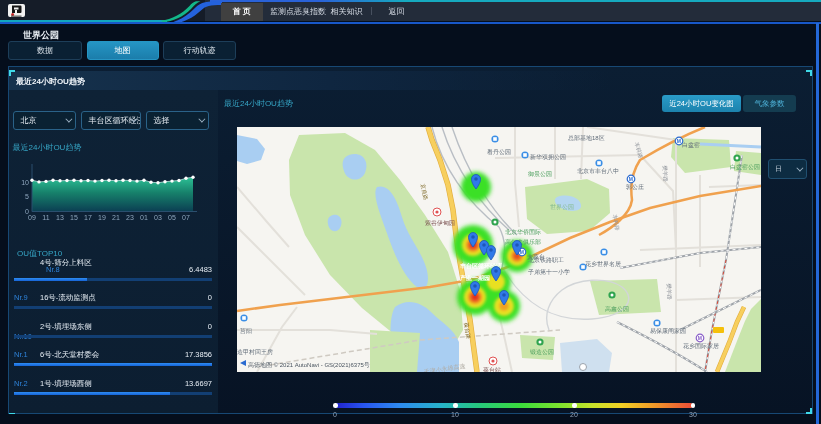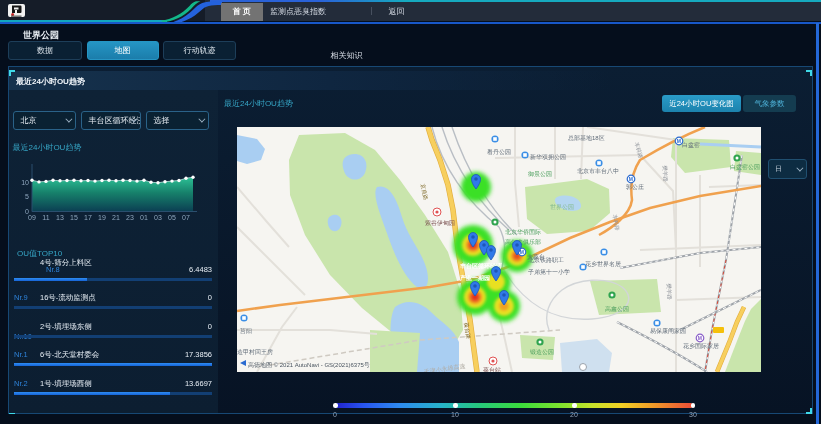--- a/index.html
+++ b/index.html
@@ -9,21 +9,21 @@
 
 #topbar{left:0;top:0;width:821px;height:21px;background:#151c28;}
 #navstrip{left:205px;top:0;width:616px;height:21px;background:#232c3a;}
 #cyantopline{left:210px;top:0;width:611px;height:1.5px;background:linear-gradient(90deg,#2a62d8,#2a62d8 18%,#16aabf 32%,#16aabf);}
 #cyanleftline{left:0;top:19.5px;width:167px;height:2px;background:#12a7bd;}
 #bluefullline{left:0;top:21.5px;width:821px;height:2px;background:#1857c8;}
 #bluevline{left:816px;top:23px;width:2.5px;height:401px;background:#2468d8;}
 #logo{left:8px;top:3.5px;width:16.5px;height:13.5px;background:#f2f2f2;border-radius:2px;}
 #title{left:26px;top:5px;width:170px;font-size:9px;letter-spacing:-0.55px;font-weight:bold;color:#f2f6fa;letter-spacing:0;white-space:nowrap;}
 .navtab{top:2.5px;height:18px;line-height:18px;text-align:center;font-size:8px;color:#d7dde6;white-space:nowrap;}
-#tabhome{left:220.5px;width:42.5px;background:#737373;color:#fff;font-weight:bold;}
+#tabhome{left:220.5px;width:42.5px;background:#404040;color:#fff;font-weight:bold;}
 .navsep{top:7px;width:1px;height:8px;background:#47505f;}
 
 #pubsys{left:23px;top:29px;font-size:9px;font-weight:bold;color:#eef3f8;}
 .pbtn{top:41px;height:18.5px;line-height:18.5px;text-align:center;font-size:8px;color:#dfe7ee;background:#0a2033;border:1px solid #1d3e59;border-radius:3px;}
 .pbtn.active{background:linear-gradient(180deg,#2595c4,#1b7dab);border-color:#2595c4;color:#fff;}
 
 #panel{left:8px;top:66px;width:805px;height:348px;border:1px solid #174874;background:linear-gradient(180deg,#0b1e33,#071324);}
 #phead{left:9px;top:71px;width:802px;height:19px;background:linear-gradient(90deg,#16324d,#0f2640 40%,rgba(10,26,44,0) 75%);}
 #ptitle{left:16px;top:76px;font-size:8px;font-weight:bold;color:#f0f5fa;}
 .corner{width:6px;height:6px;}
@@ -72,21 +72,21 @@
     <svg width="16.5" height="13.5">
       <path d="M4,1.5 L12.5,1.5 Q13.5,1.5 13.5,2.5 L13.5,8 Q13.5,9 12.5,9 L9,9 L9,6 L7,6 L7,9 L4,9 Z" fill="#151515"></path>
       <rect x="6" y="3.5" width="4.5" height="2" fill="#f2f2f2"></rect>
       <circle cx="4.6" cy="10.6" r="1.5" fill="#c62828"></circle>
       <rect x="3" y="11.6" width="10.5" height="1.1" fill="#444"></rect>
     </svg>
   </div>
   <div class="abs navtab" id="tabhome">首 页</div>
   <div class="abs navtab" style="left:270px;width:52px;">监测点恶臭指数</div>
   <div class="abs navsep" style="left:324px;"></div>
-  <div class="abs navtab" style="left:330px;width:33px;margin-top:44px;">相关知识</div>
+  <div class="abs navtab" style="left:330px;width:33px;">相关知识</div>
   <div class="abs navsep" style="left:371px;"></div>
   <div class="abs navtab" style="left:384px;width:25px;">返回</div>
 
   <div class="abs" id="pubsys">世界公园</div>
   <div class="abs pbtn" style="left:8px;width:74px;">数据</div>
   <div class="abs pbtn active" style="left:86.5px;width:72px;">地图</div>
   <div class="abs pbtn" style="left:163px;width:73px;">行动轨迹</div>
 
   <div class="abs" id="panel"></div>
   <div class="abs" id="phead"></div>

